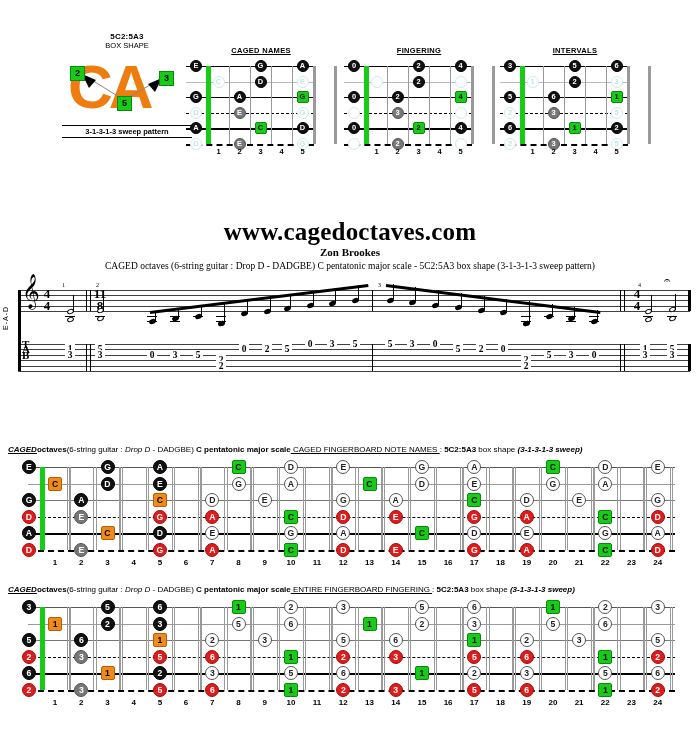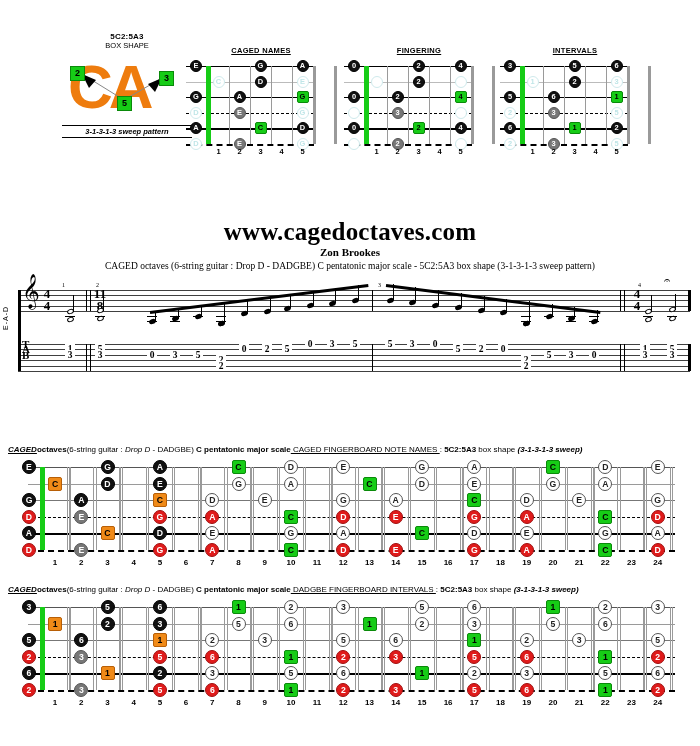--- a/index.html
+++ b/index.html
@@ -9,21 +9,21 @@
   
   #logo-block{left:62px;top:32px;width:130px;}
   .logo-title{text-align:center;font-size:8px;font-weight:bold;letter-spacing:.2px;line-height:9px;}
   .logo-sub{text-align:center;font-size:7.5px;line-height:9px;}
   #caged-art{position:relative;width:126px;height:72px;margin-top:2px;}
   #caged-letters{position:absolute;left:6px;top:2px;width:118px;height:66px;
      font-family:"Liberation Sans",sans-serif;font-weight:bold;font-size:62px;
      color:#EE7C0E;letter-spacing:-4px;line-height:66px;}
   .marker{position:absolute;width:15px;height:15px;background:#16cc16;border:1px solid #0a8a0a;
      box-sizing:border-box;color:#000;font-size:9px;font-weight:bold;text-align:center;line-height:13px;}
-  .sweep-label{margin-top:1px;text-align:center;font-size:7.5px;font-style:italic;font-weight:bold;
+  .sweep-label{margin-top:1px;text-align:center;font-size:7.5px;font-weight:bold;
      border-top:1px solid #000;border-bottom:1px solid #000;padding:1px 0;}
 
   
   .mini-board{position:absolute;}
   .mini-cap{text-align:center;font-size:7.5px;font-weight:bold;letter-spacing:.3px;
      text-decoration:underline;margin-bottom:3px;}
   .mini-grid{position:relative;height:88px;}
   .nut{position:absolute;background:#16cc16;width:5px;}
   .mini-fretnums{position:relative;height:12px;margin-top:1px;}
   .mini-fretnums span{position:absolute;font-size:7.5px;font-weight:bold;text-align:center;
@@ -550,21 +550,21 @@
         <span style="left: 571.1px;">21</span>
         <span style="left: 597.3px;">22</span>
         <span style="left: 623.5px;">23</span>
         <span style="left: 649.7px;">24</span>
       </div>
     </div>
 </div>
 
 <div class="bigsec" style="top:584px;">
   <div class="bighead">
-    <b><i class="u">CAGED</i></b><b>octaves</b><span>(6-string guitar : </span><i>Drop D</i><span> - DADGBE) </span><b>C pentatonic major scale</b><span class="u"> DADGBE FINGERBOARD INTERVALS </span><span>: </span><b>5C2:5A3</b><span> box shape </span><b><i>(3-1-3-1-3 sweep)</i></b>
+    <b><i class="u">CAGED</i></b><b>octaves</b><span>(6-string guitar : </span><i>Drop D</i><span> - DADGBE) </span><b>C pentatonic major scale</b><span class="u"> ENTIRE FINGERBOARD FINGERING </span><span>: </span><b>5C2:5A3</b><span> box shape </span><b><i>(3-1-3-1-3 sweep)</i></b>
   </div>
   <div class="bigboard" id="board-intervals">
       <div style="position: relative; height: 100.5px; width: 684px;">
         <div style="position: absolute; left: 20px; width: 646.8px; top: 10px; height: 1.1px; background: rgb(85, 85, 85);"></div>
         <div style="position: absolute; left: 20px; width: 646.8px; top: 26.5px; height: 1px; background: rgb(154, 154, 154);"></div>
         <div style="position: absolute; left: 20px; width: 646.8px; top: 43px; height: 1.2px; background: rgb(119, 119, 119);"></div>
         <div style="position: absolute; left: 20px; width: 646.8px; top: 59.5px; height: 0px; border-top: 1.6px dashed rgb(0, 0, 0);"></div>
         <div style="position: absolute; left: 20px; width: 646.8px; top: 76px; height: 1.8px; background: rgb(0, 0, 0);"></div>
         <div style="position: absolute; left: 20px; width: 646.8px; top: 92.5px; height: 0px; border-top: 2.2px dashed rgb(0, 0, 0);"></div>
         <div style="position: absolute; width: 5px; background: rgb(22, 204, 22); left: 31.5px; top: 10px; height: 82.5px;"></div>

